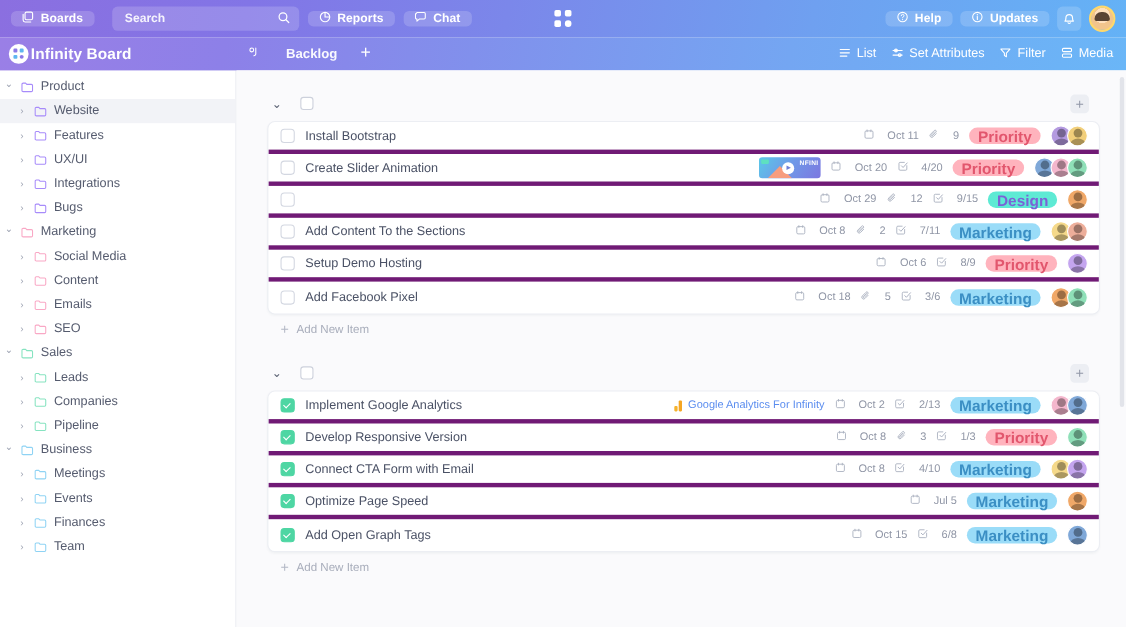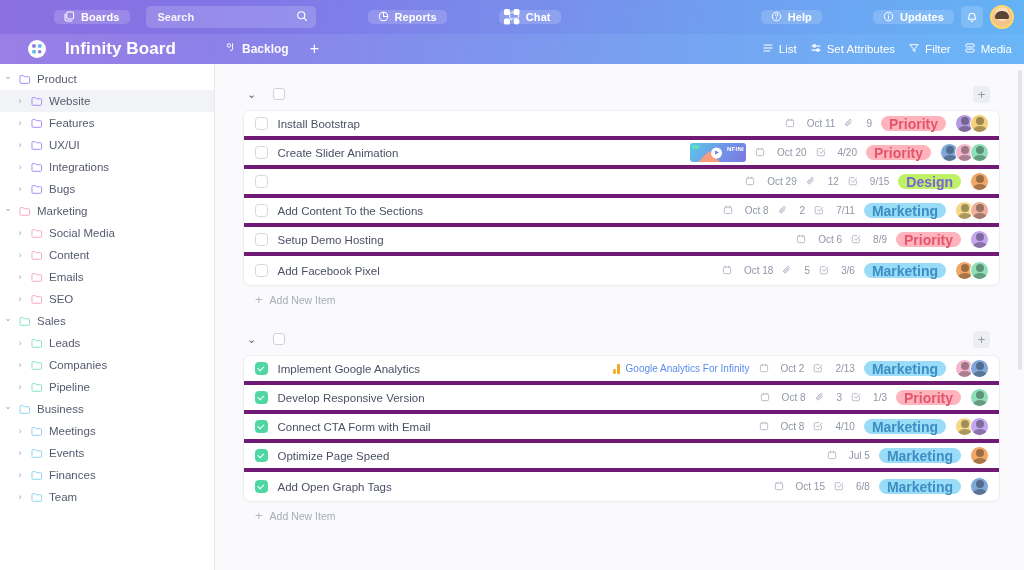--- a/index.html
+++ b/index.html
@@ -16,21 +16,21 @@
   .topbar {
     height: 34px; flex: 0 0 34px;
     background: linear-gradient(100deg, #8b6fe0 0%, #8275e6 22%, #7b87ea 45%, #6fa0f0 72%, #64b2f6 100%);
     display: flex; align-items: center; padding: 0 10px; position: relative;
   }
   .tb-btn {
     display: flex; align-items: center; gap: 6px;
     height: 14px; padding: 0 10px; border-radius: 5px;
     background: rgba(255,255,255,0.17);
     color: #fff; font-size: 11px; font-weight: 700; letter-spacing: .1px;
-    cursor: pointer; white-space: nowrap; margin-left: 44px;
+    cursor: pointer; white-space: nowrap;
   }
   .tb-search {
     display: flex; align-items: center; justify-content: space-between;
     width: 170px; height: 22px; padding: 0 8px 0 12px; margin-left: 8px;
     border-radius: 5px; background: rgba(255,255,255,0.17);
     color: rgba(255,255,255,0.9); font-size: 11px; font-weight: 600; cursor: text;
   }
   .tb-group-left { display: flex; align-items: center; gap: 8px; }
   .tb-right { margin-left: auto; display: flex; align-items: center; gap: 7px; }
   .logo-center {
@@ -51,30 +51,30 @@
     width:14px; height:8px; border-radius:7px 7px 2px 2px; background:#5a4434;
   }
 
   
   .boardbar {
     height: 30px; flex: 0 0 30px; display: flex; align-items: stretch;
     background: linear-gradient(100deg, #9a7fe6 0%, #8d80e8 20%, #8190ec 42%, #74a6f2 70%, #6ab6f7 100%);
     position: relative;
   }
   .board-title {
-    width: 215px; display: flex; align-items: center; gap: 19px; padding-left: 28px;
-    color: #fff; font-size: 17px; font-weight: 700; letter-spacing: .1px;
+    width: 215px; display: flex; align-items: center; gap: 2px; padding-left: 8px;
+    color: #fff; font-size: 14px; font-weight: 700; letter-spacing: .1px;
   }
   .board-logo {
     width: 18px; height: 18px; border-radius: 50%; background: #fff;
     display: flex; align-items: center; justify-content: center;
   }
   .tabs { display: flex; align-items: flex-end; gap: 0; }
   .tab {
-    display: flex; align-items: center; gap: 5px;
+    display: flex; align-items: center; gap: 23px;
     padding: 0 11px; height: 30px;
     color: rgba(255,255,255,0.95); font-size: 12px; font-weight: 600; cursor: pointer; margin-top: 24px;
   }
   .tab.active {
     background: #fff; color: #3d4356; border-radius: 6px 6px 0 0;
     font-weight: 500; padding-right: 6px;
   }
   .tab-dots { color: #b9bdcb; font-size: 11px; letter-spacing: 1px; margin-left: 3px; }
   .tab-plus {
     color: #fff; font-size: 16px; padding: 0 10px; display: flex; align-items: center;
@@ -644,21 +644,21 @@
                     </svg></span>
                   <span>12</span>
                 </span>
                 <span class="meta-item">
                   <span><svg width="10" height="10" viewBox="0 0 16 16" fill="none">
                       <path d="M13.4 7.4v5a1.6 1.6 0 0 1-1.6 1.6H3.6A1.6 1.6 0 0 1 2 12.4V4.2a1.6 1.6 0 0 1 1.6-1.6h6.2" stroke="#aab0bf" stroke-width="1.3" stroke-linecap="round"></path>
                       <path d="M5.6 7.6 8 10l6-6.6" stroke="#aab0bf" stroke-width="1.4" stroke-linecap="round" stroke-linejoin="round"></path>
                     </svg></span>
                   <span>9/15</span>
                 </span>
-                <span class="badge" style="background: #bef264; color: rgb(122, 99, 214);">Design</span>
+                <span class="badge" style="background: #5eead4; color: rgb(122, 99, 214);">Design</span>
                 <span class="avs">
                   <span class="av" style="background: rgb(240, 168, 104);"></span>
                 </span>
               </div>
             </div>
             <div class="task">
               <span class="tcheck"></span>
               <span class="ttitle">Add Content To the Sections</span>
               <div class="tmeta">
                 <span class="meta-item">

